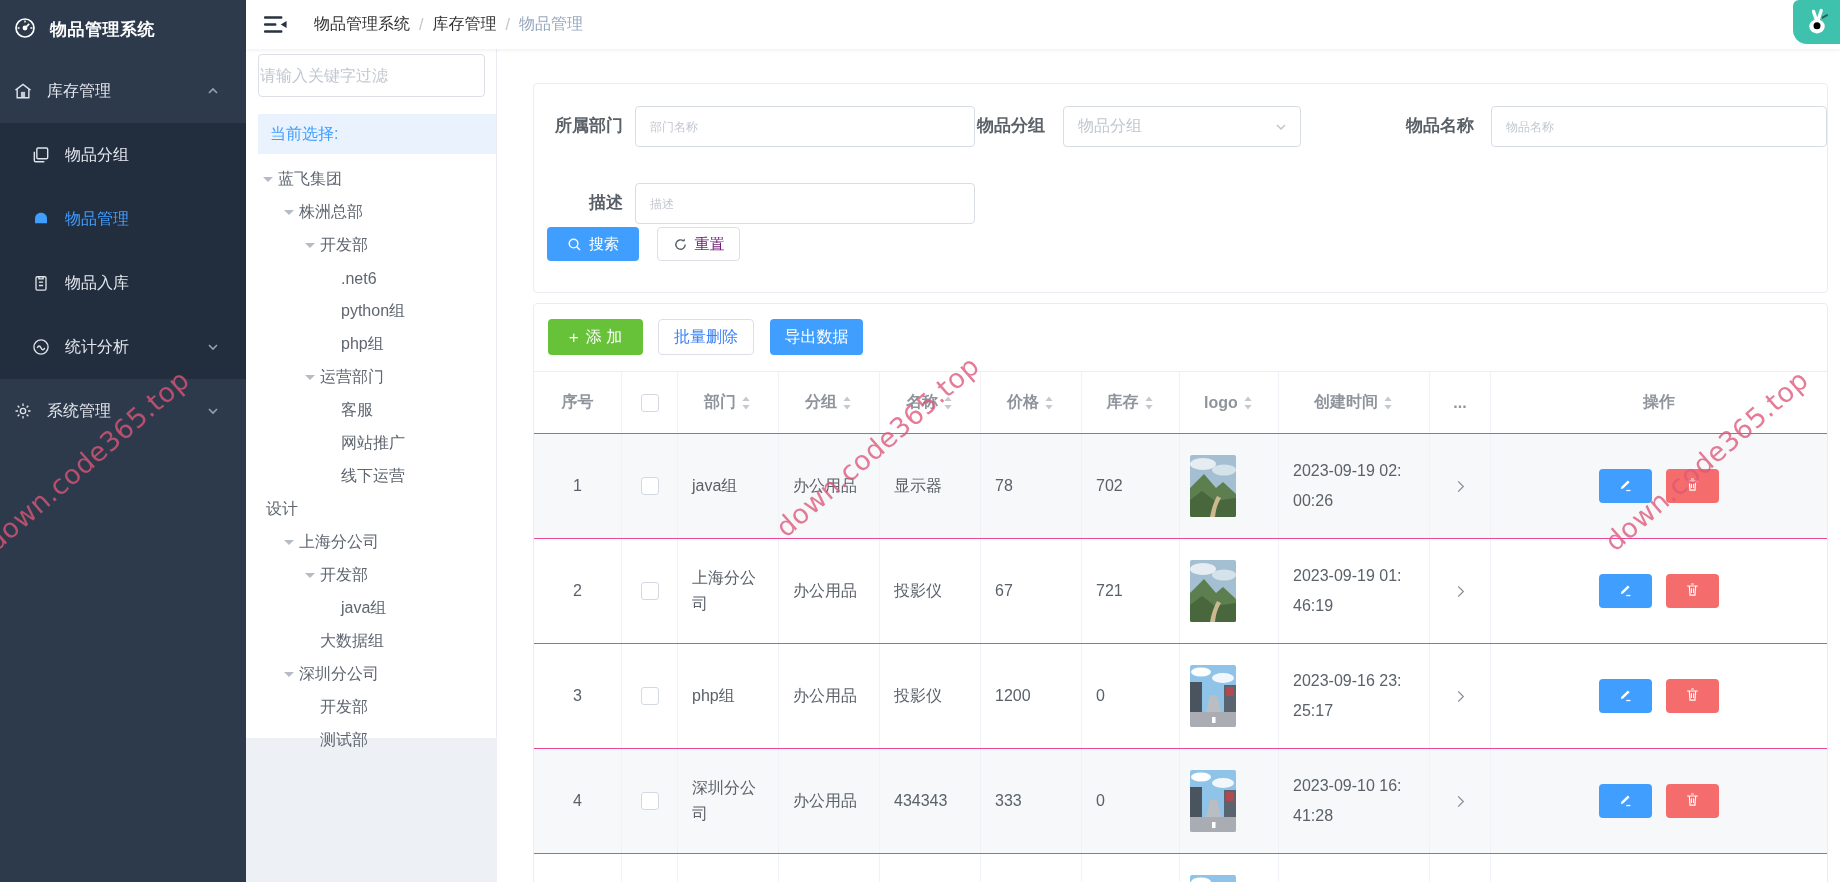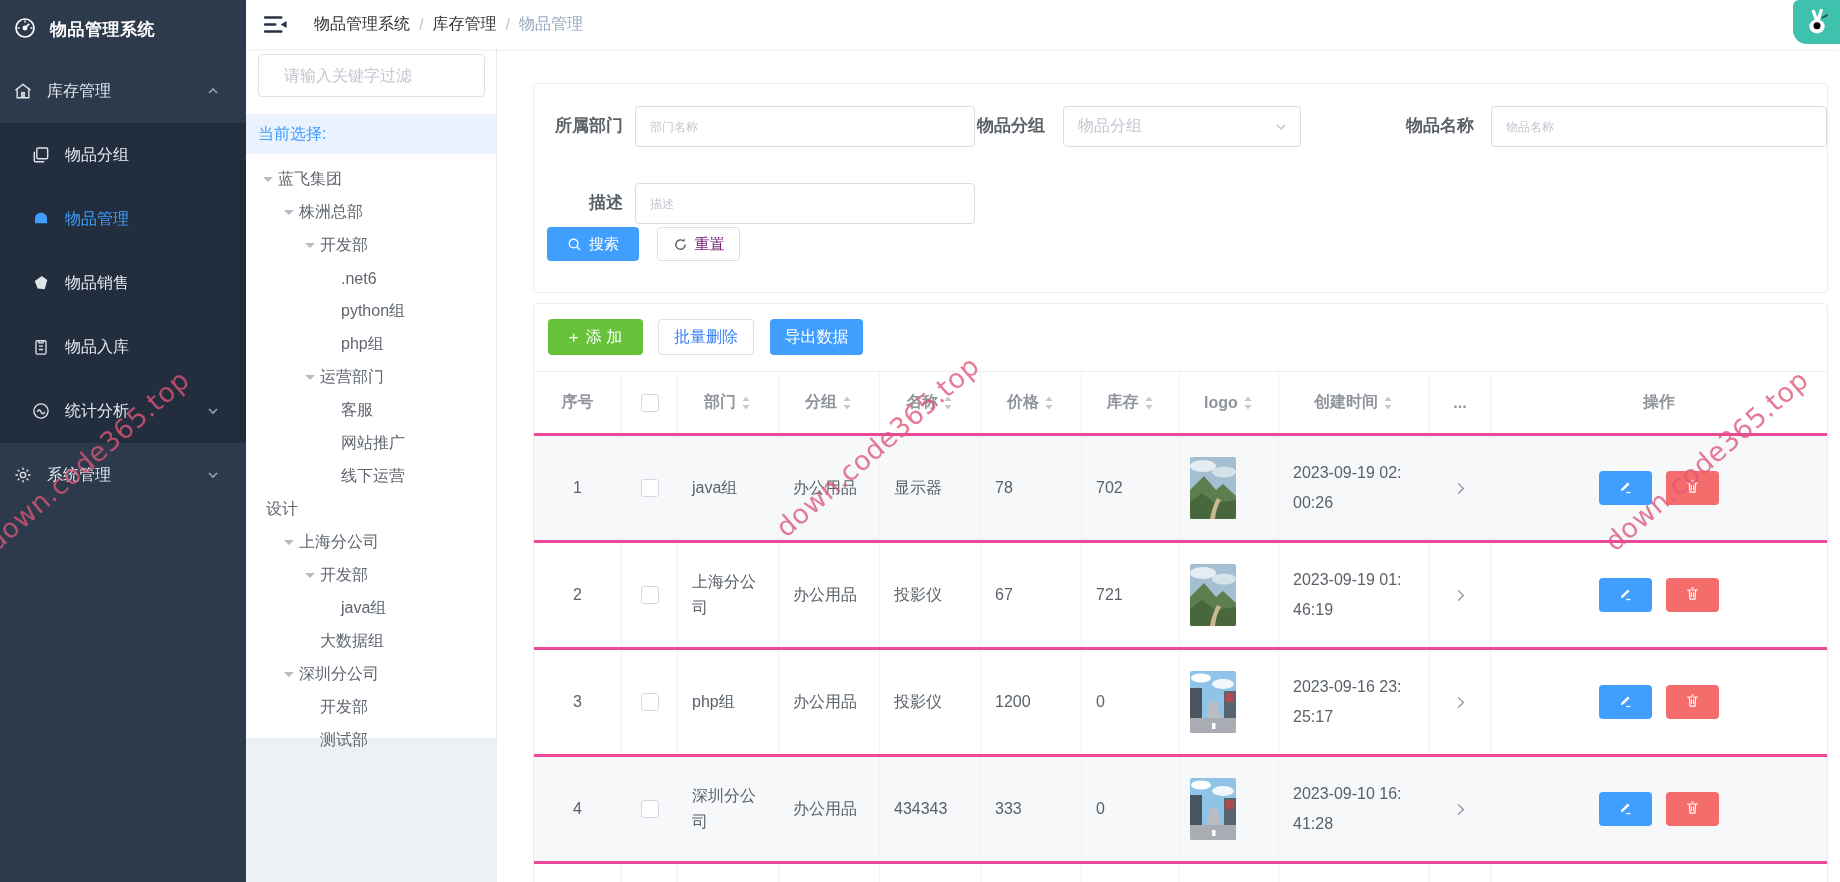--- a/index.html
+++ b/index.html
@@ -27,25 +27,25 @@
   .crumb{color:#303133;}
   .crumb.last{color:#97a8be;}
   .crumb-sep{color:#c0c4cc;margin:0 9px;}
   .mascot{position:absolute;right:0;top:0;width:47px;height:44px;background:#3fc2ad;
           border-radius:6px 0 0 14px;display:flex;align-items:center;justify-content:center;cursor:pointer;}
 
   
   .tree-panel{position:absolute;left:246px;top:49px;width:251px;bottom:0;background:#edf0f4;z-index:2;}
   .tree-inner{position:absolute;left:0;top:0;right:0;height:689px;background:#fff;border-right:1px solid #e9edf2;}
   .tree-filter{display:block;box-sizing:border-box;margin:5px 12px 4px 12px;width:227px;height:43px;
-               border:1px solid #dcdfe6;border-radius:4px;padding:0 25px;font-size:16px;color:#5a6169;outline:none;
+               border:1px solid #dcdfe6;border-radius:4px;padding:0 1px;font-size:16px;color:#5a6169;outline:none;
                font-family:inherit;}
   .tree-filter::placeholder{color:#c2c7cf;}
   .current-chip{margin-top:17px;height:40px;background:#e9f2fd;color:#409EFF;display:flex;align-items:center;
-                padding-left:12px;font-size:16px;}
+                padding-left:12px;font-size:16px;margin-left:12px;}
   .tree-list{margin-top:9px;}
   .tree-node{height:33px;display:flex;align-items:center;cursor:pointer;color:#5f6670;font-size:16px;}
   .tree-arrow{width:20px;display:flex;align-items:center;justify-content:center;flex:none;}
   .tree-arrow::before{content:"";width:0;height:0;border:5px solid transparent;border-top-color:#b6bcc6;
                       margin-top:5px;}
   .tree-arrow.leaf::before{border-top-color:transparent;}
 
   
   .main{position:absolute;left:497px;top:49px;right:0;bottom:0;background:#fff;}
   .card{position:absolute;left:36px;width:1295px;background:#fff;border:1px solid #e9edf3;border-radius:4px;box-sizing:border-box;}
@@ -64,21 +64,21 @@
        cursor:pointer;box-sizing:border-box;border:none;font-family:inherit;}
   .btn-search{position:absolute;left:13px;top:143px;width:92px;height:34px;background:#409EFF;color:#fff;}
   .btn-reset{position:absolute;left:123px;top:143px;width:83px;height:34px;background:#fff;border:1px solid #dcdfe6;color:#701a75;align-items:center;}
   .btn-add{position:absolute;left:14px;top:15px;width:95px;height:36px;background:#67C23A;color:#fff;font-size:16px;}
   .btn-batch{position:absolute;left:124px;top:15px;width:96px;height:36px;background:#fff;border:1px solid #dcdfe6;color:#3b82f6;font-size:16px;}
   .btn-export{position:absolute;left:236px;top:15px;width:93px;height:36px;background:#409EFF;color:#fff;font-size:16px;}
 
   
   .tbl{position:absolute;left:0;right:0;top:67px;border-top:1px solid #ebeef5;}
   .trow{display:grid;grid-template-columns:88px 56px 101px 101px 101px 101px 98px 99px 151px 61px 1fr;
-        border-bottom:3px solid #ec4899;}
+        border-bottom:1px solid #ec4899;}
   .trow.head{height:61px;}
   .trow.body{height:104px;background:#fff;}
   .trow.body.shaded{background:#f6f8fa;}
   .tcell{border-right:1px solid #f0f2f7;display:flex;align-items:center;padding:0 14px;box-sizing:border-box;
          color:#5a6169;font-size:16px;overflow:hidden;}
   .tcell:last-child{border-right:none;}
   .head .tcell{justify-content:center;color:#8f949c;font-weight:bold;gap:4px;padding:0 6px;}
   .tcell.center{justify-content:center;padding:0 4px;}
   .tcell.wrapcjk{line-height:1.65;word-break:break-all;}
   .tcell.created{line-height:1.85;white-space:pre-line;word-break:break-all;}
@@ -144,28 +144,20 @@
           <div class="menu-item sub active">
             <span class="mi-icon">
               <svg width="20" height="20" viewBox="0 0 24 24">
                 <path d="M12 4.5c4.3 0 7.2 3 7.2 7.2v5.3H4.8v-5.3c0-4.2 2.9-7.2 7.2-7.2z" fill="currentColor"></path>
               </svg>
             </span>
             <span class="mi-label">物品管理</span>
           </div>
           <div class="menu-item sub">
             <span class="mi-icon">
-              <svg width="20" height="20" viewBox="0 0 24 24">
-                <path d="M4.5 9.5 13 3.5l6.5 5-3 11-8.5-1z" fill="currentColor"></path>
-              </svg>
-            </span>
-            <span class="mi-label">物品销售</span>
-          </div>
-          <div class="menu-item sub">
-            <span class="mi-icon">
               <svg width="20" height="20" viewBox="0 0 24 24" fill="none" stroke="currentColor" stroke-width="1.6">
                 <rect x="6" y="4.5" width="12" height="16" rx="1.5"></rect>
                 <path d="M9.5 4.5v2.5h5V4.5"></path>
                 <path d="M9.5 11h5M9.5 15h5"></path>
               </svg>
             </span>
             <span class="mi-label">物品入库</span>
           </div>
           <div class="menu-item sub">
             <span class="mi-icon">

